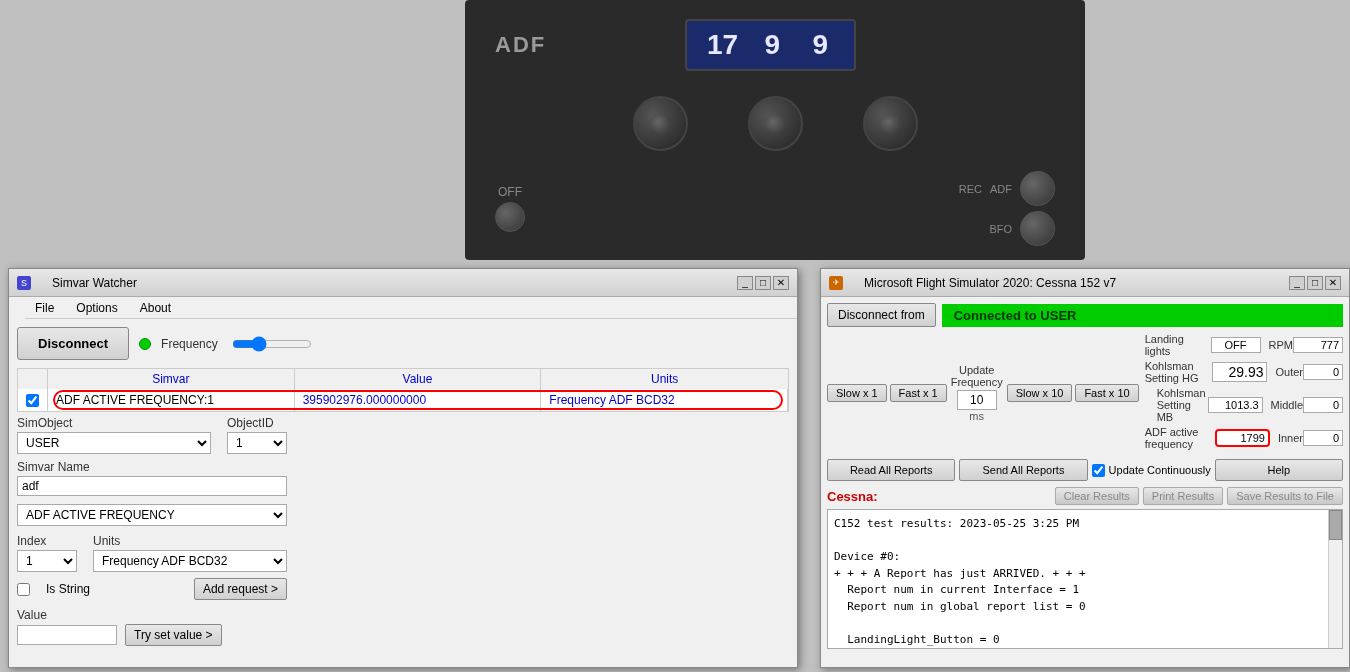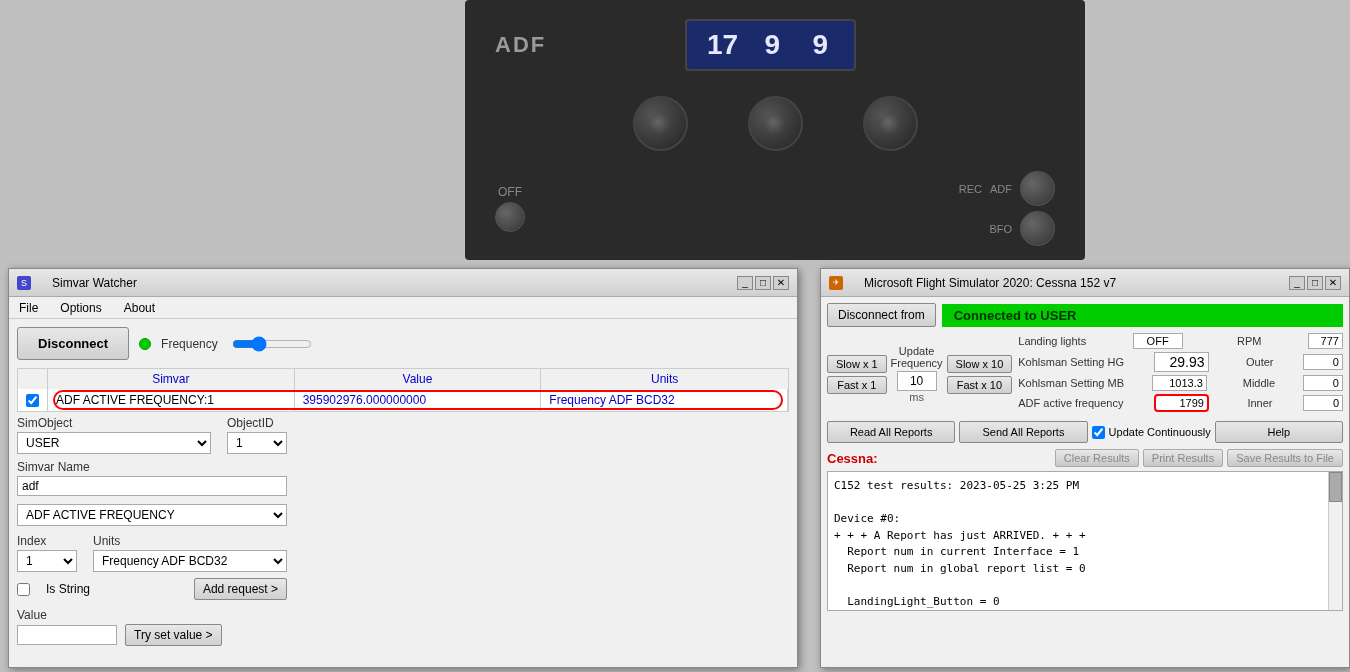--- a/index.html
+++ b/index.html
@@ -206,20 +206,21 @@
     }
 
     .menu-bar {
       background: #f0f0f0;
       border-bottom: 1px solid #ccc;
       padding: 2px 4px;
       display: flex;
       gap: 10px;
       height: 22px;
       align-items: center;
+      margin-left: 16px;
     }
 
     .menu-item {
       padding: 1px 6px;
       cursor: pointer;
       font-size: 12px;
     }
 
     .simvar-content {
       padding: 8px;
@@ -455,21 +456,21 @@
       background: #00cc00;
       color: #003300;
       font-size: 13px;
       font-weight: bold;
       padding: 4px 12px;
       flex: 1;
     }
 
     .speed-btns {
       display: flex;
-      flex-direction: column;
+      flex-direction: row;
       gap: 3px;
     }
 
     .speed-btn {
       background: linear-gradient(to bottom, #e8e8e8, #d0d0d0);
       border: 1px solid #888;
       border-radius: 2px;
       padding: 2px 8px;
       font-size: 11px;
       cursor: pointer;
@@ -744,32 +745,32 @@
           <button class="speed-btn">Fast x 10</button>
         </div>
       </div>
 
       <div style="flex:1;">
 
         <div style="display:flex; justify-content:space-between; align-items:center; margin-bottom:3px;">
           <span style="font-size:11px; color:#333;">Landing lights</span>
           <input type="text" style="width: 50px; border: 1px solid rgb(170, 170, 170); padding: 1px 3px; font-size: 11px; text-align: center;" value="OFF">
           <span style="font-size:11px; color:#333; margin-left:8px;">RPM</span>
-          <input type="text" style="width: 35px; border: 1px solid rgb(170, 170, 170); padding: 1px 3px; font-size: 11px; text-align: right;" value="777">
+          <input type="text" style="width: 50px; border: 1px solid rgb(170, 170, 170); padding: 1px 3px; font-size: 11px; text-align: right;" value="777">
         </div>
 
         <div style="display:flex; justify-content:space-between; align-items:center; margin-bottom:3px;">
           <span style="font-size:11px; color:#333;">Kohlsman Setting HG</span>
           <input type="text" style="width: 55px; border: 1px solid rgb(170, 170, 170); padding: 1px 3px; font-size: 14px; text-align: right;" value="29.93">
           <span style="font-size:11px; color:#333; margin-left:8px;">Outer</span>
           <input type="text" style="width: 40px; border: 1px solid rgb(170, 170, 170); padding: 1px 3px; font-size: 11px; text-align: right;" value="0">
         </div>
 
         <div style="display:flex; justify-content:space-between; align-items:center; margin-bottom:3px;">
-          <span style="font-size:11px; color:#333;">Kohlsman Setting MB</span>
+          <span style="font-size:11px; color:#333;margin-left:12px;">Kohlsman Setting MB</span>
           <input type="text" style="width: 55px; border: 1px solid rgb(170, 170, 170); padding: 1px 3px; font-size: 11px; text-align: right;" value="1013.3">
           <span style="font-size:11px; color:#333; margin-left:8px;">Middle</span>
           <input type="text" style="width: 40px; border: 1px solid rgb(170, 170, 170); padding: 1px 3px; font-size: 11px; text-align: right;" value="0">
         </div>
 
         <div style="display:flex; justify-content:space-between; align-items:center; margin-bottom:3px; position:relative;">
           <span style="font-size:11px; color:#333;">ADF active frequency</span>
           <div style="position:relative; display:inline-flex; align-items:center;">
             <input type="text" style="width: 55px; border: 2px solid red; border-radius: 4px; padding: 1px 3px; font-size: 11px; text-align: right;" value="1799">
           </div>

